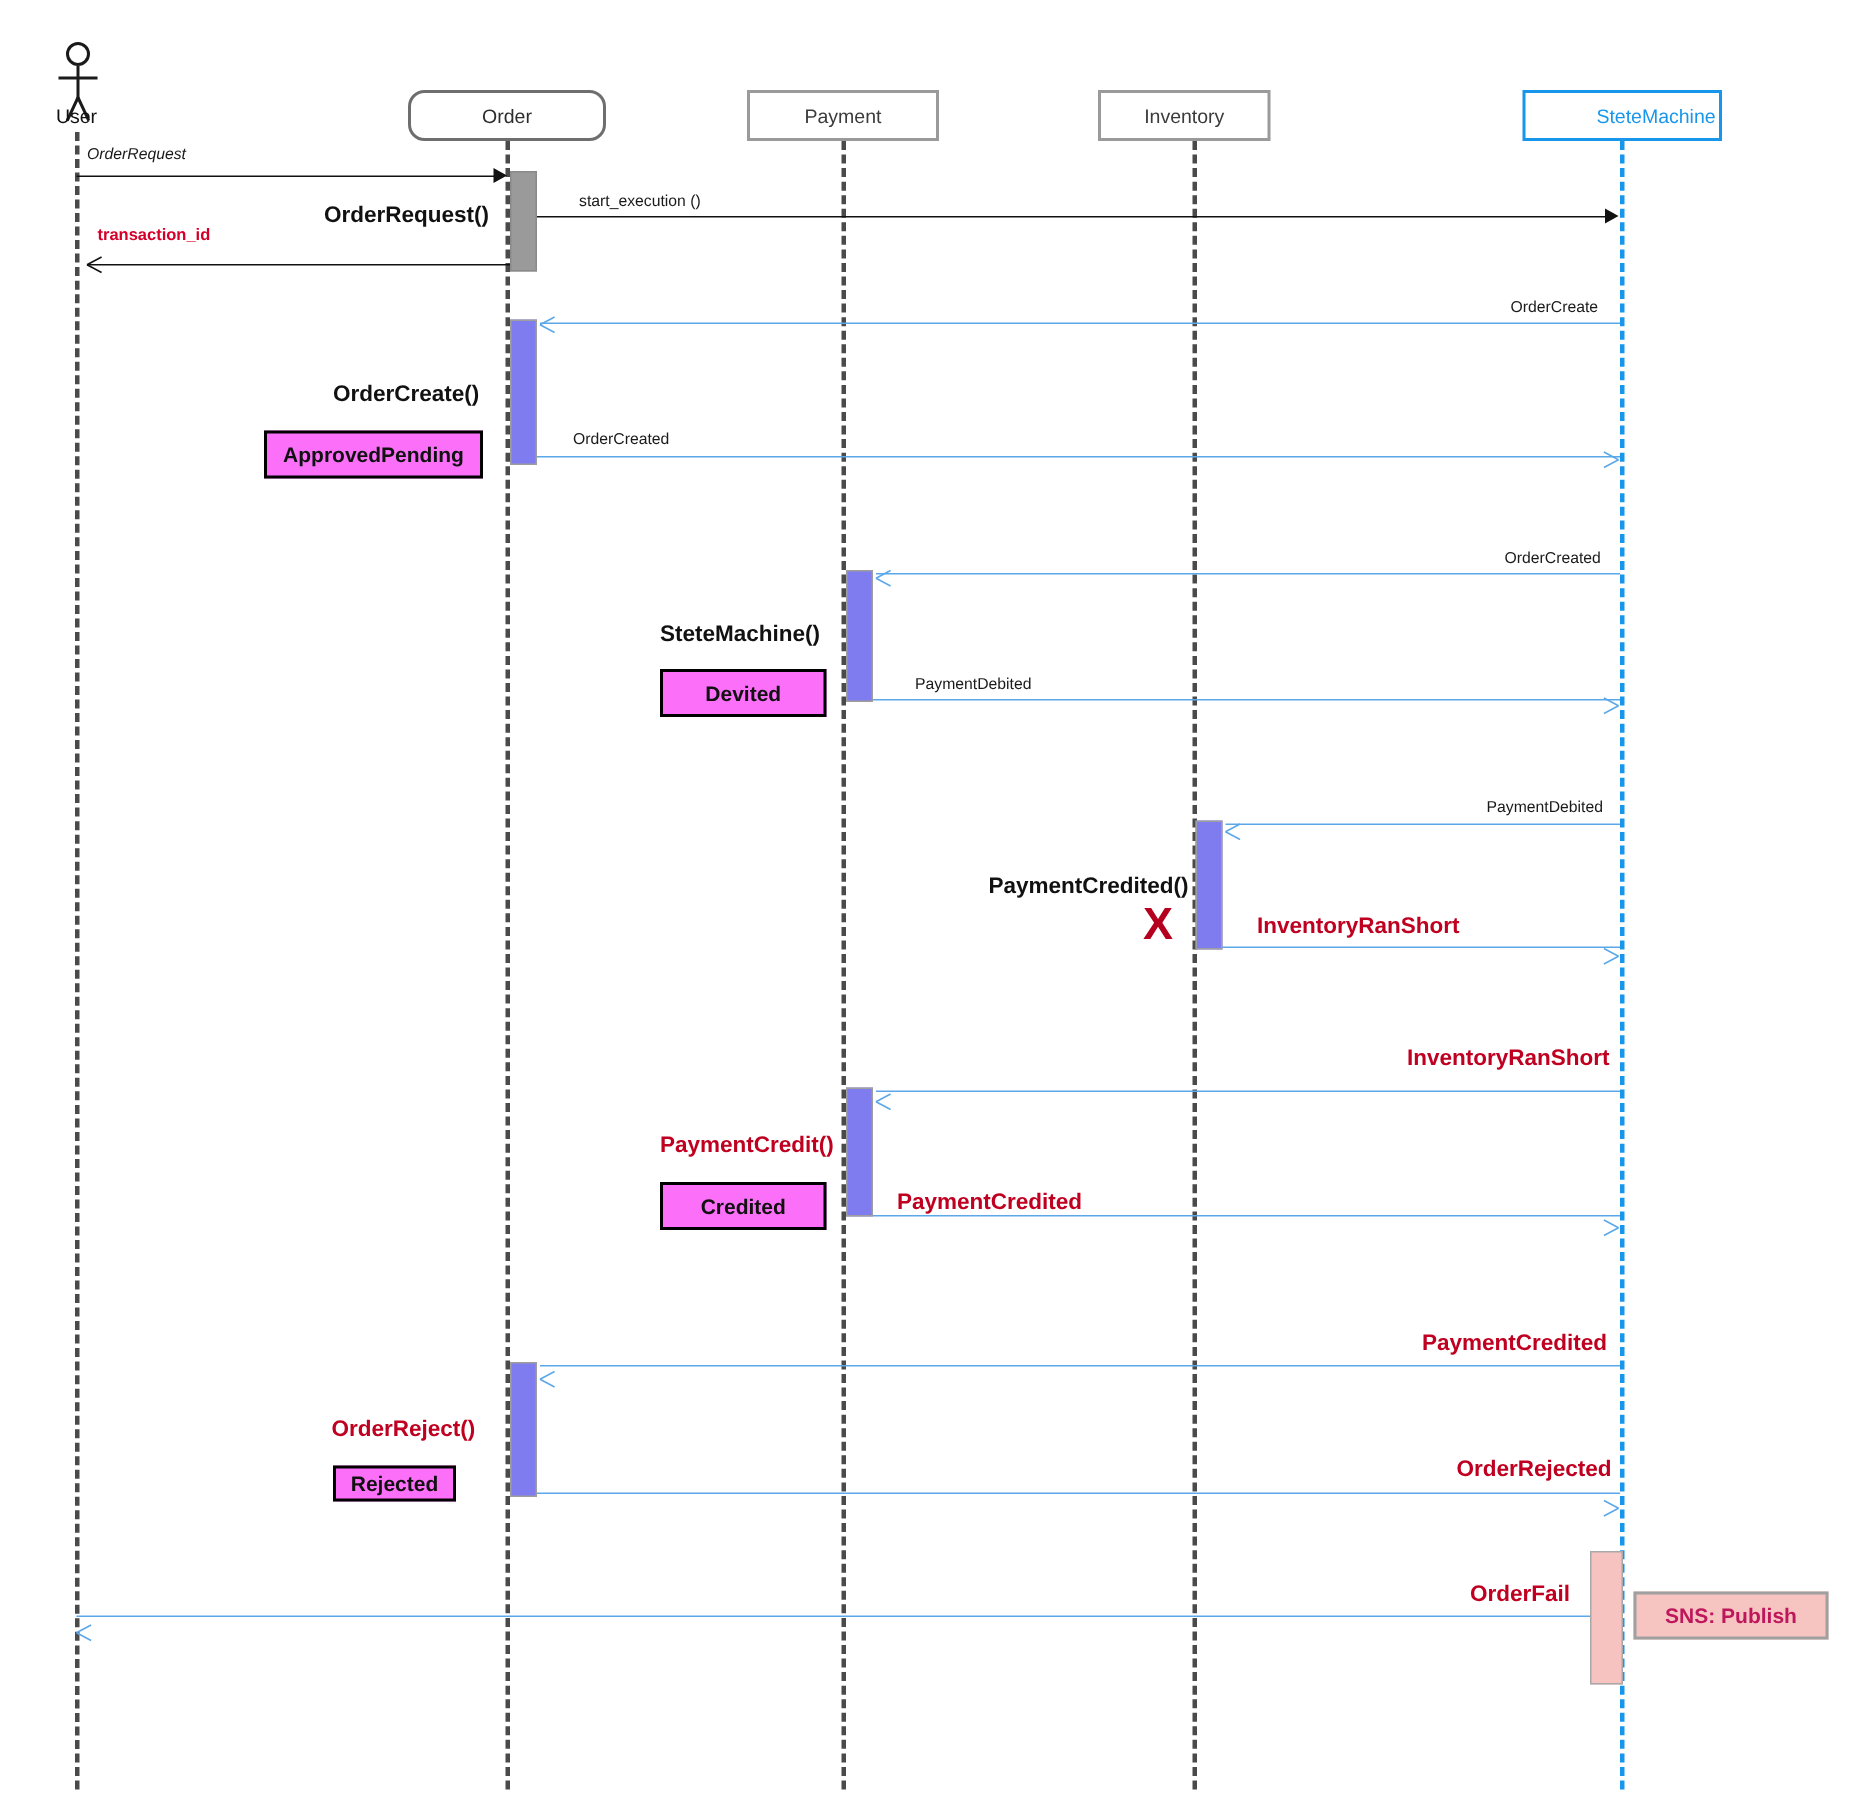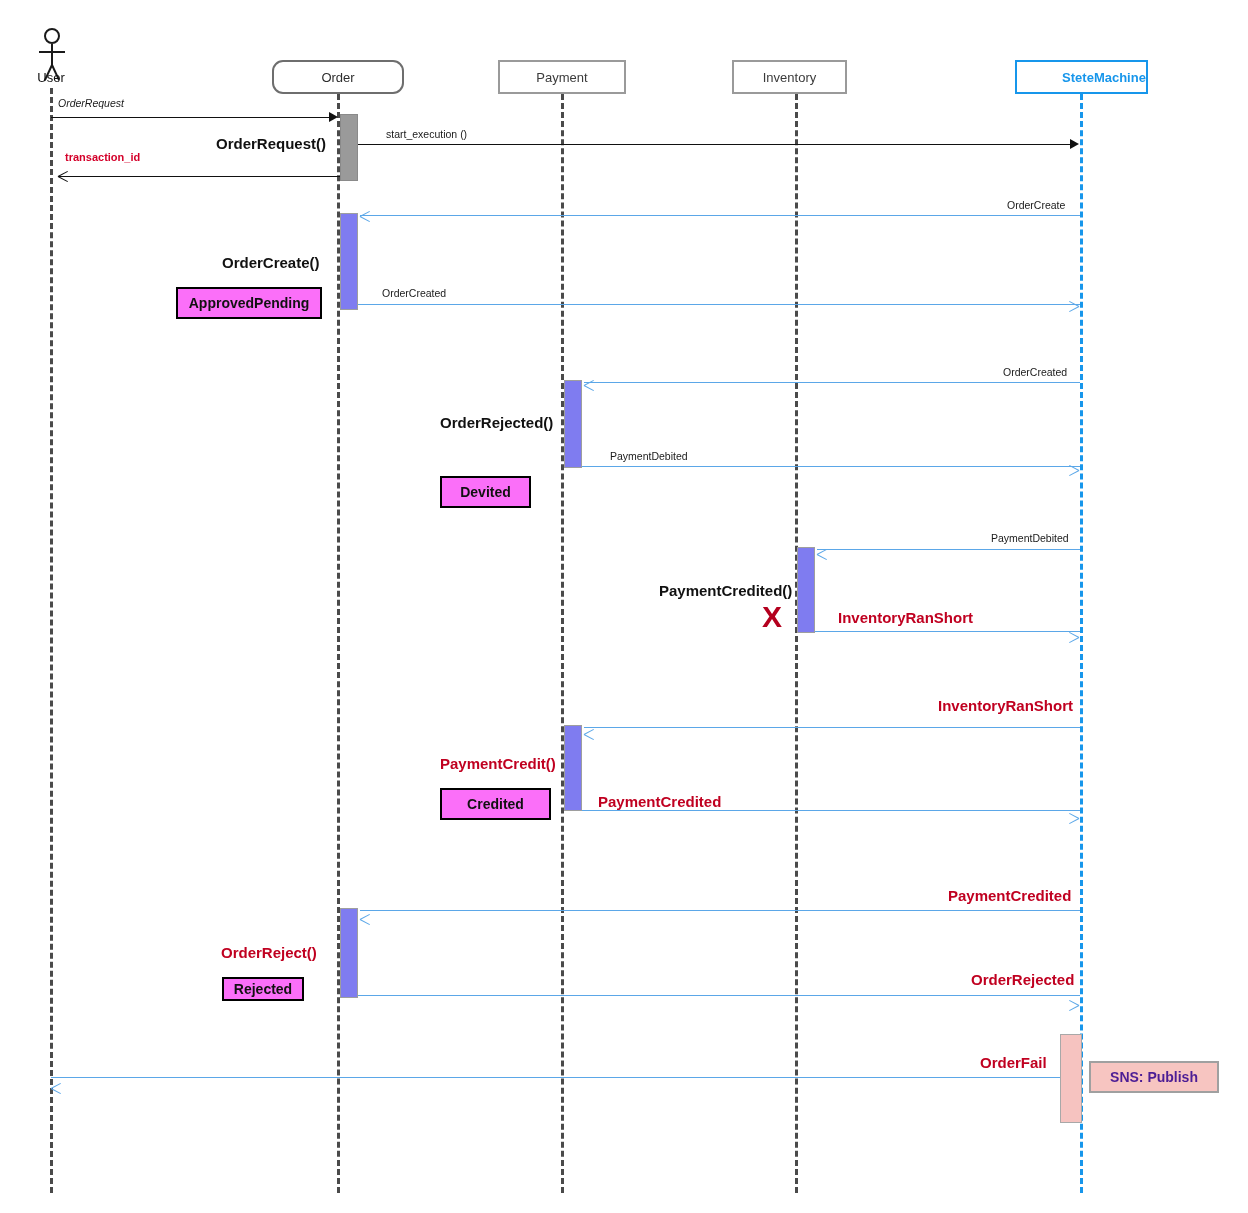--- a/index.html
+++ b/index.html
@@ -51,21 +51,21 @@
     border: 2px solid #9a9a9a;
     background: #ffffff;
     display: flex;
     align-items: center;
     justify-content: center;
     font-size: 13px;
     color: #3b3b3b;
     white-space: nowrap;
   }
   .participant.dark  { border-color: #6e6e6e; color: #2d2d2d; }
-  .participant.accent{ border-color: #1796eb; color: #1796eb; font-weight: bold; padding-left: 45px; }
+  .participant.accent{ border-color: #1796eb; color: #1796eb; font-weight: normal; padding-left: 45px; }
 
   
   .lifeline {
     width: 0;
     border-left: 3px dashed #4a4a4a;
   }
   .lifeline.accent { border-left: 3px dashed #1796eb; }
 
   
   .activation {
@@ -154,21 +154,21 @@
   }
   .note-box {
     box-sizing: border-box;
     background: #f7c5c1;
     border: 2px solid #a0a0a0;
     display: flex;
     align-items: center;
     justify-content: center;
     font-size: 14px;
     font-weight: bold;
-    color: #4c1d95;
+    color: #be185d;
     white-space: nowrap;
   }
 
   
   .fail-x {
     font-size: 30px;
     font-weight: bold;
     color: #b4001e;
     line-height: 1;
     font-family: "Liberation Sans", sans-serif;
@@ -229,22 +229,22 @@
   <div class="abs state-box" style="left:176px; top:287px; width:146px; height:32px;">ApprovedPending</div>
 
   <div class="abs lbl lbl-small" style="left:382px; top:288px;">OrderCreated</div>
   <div class="abs msg-line blue" style="left:358px; top:304px; width:722px;"></div>
   <div class="abs head-open-r blue" style="left:1068px; top:304px; width:12px; height:1px;"></div>
 
   <div class="abs lbl lbl-small" style="left:1003px; top:367px;">OrderCreated</div>
   <div class="abs msg-line blue" style="left:584px; top:382px; width:496px;"></div>
   <div class="abs head-open-l blue" style="left:584px; top:382px; width:12px; height:1px;"></div>
 
-  <div class="abs lbl lbl-bold" style="left:440px; top:415px;">OrderRejected()</div>
-  <div class="abs state-box" style="left:440px; top:446px; width:91px; height:32px;margin-top:30px;">Devited</div>
+  <div class="abs lbl lbl-bold" style="left:440px; top:415px;">SteteMachine()</div>
+  <div class="abs state-box" style="left:440px; top:446px; width:111px; height:32px;">Devited</div>
 
   <div class="abs lbl lbl-small" style="left:610px; top:451px;">PaymentDebited</div>
   <div class="abs msg-line blue" style="left:582px; top:466px; width:498px;"></div>
   <div class="abs head-open-r blue" style="left:1068px; top:466px; width:12px; height:1px;"></div>
 
   <div class="abs lbl lbl-small" style="left:991px; top:533px;">PaymentDebited</div>
   <div class="abs msg-line blue" style="left:817px; top:549px; width:263px;"></div>
   <div class="abs head-open-l blue" style="left:817px; top:549px; width:12px; height:1px;"></div>
 
   <div class="abs lbl lbl-bold" style="left:659px; top:583px;">PaymentCredited()</div>

